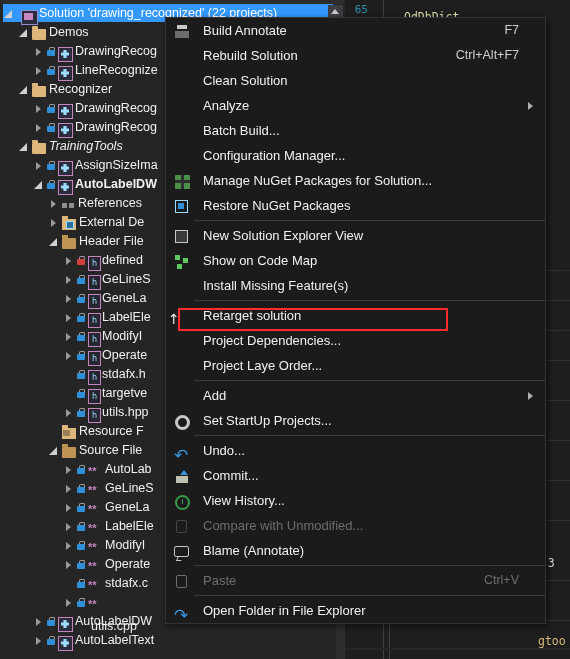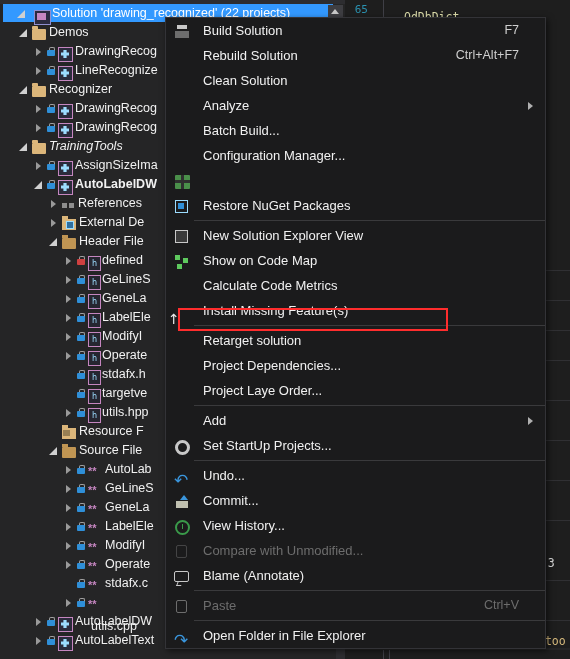--- a/index.html
+++ b/index.html
@@ -160,21 +160,21 @@
 
 <div id="solexp">
   <div id="se-titlebar"></div>
   <div id="se-selected"></div>
   <div id="se-scrollbar"></div>
   <div id="se-scrollthumb"></div>
   <div id="se-scroll-up">
       <div class="arr"></div>
     </div>
   <div id="tree">
-      <div class="trow sel" style="top: 4px; left: 13px; width: 345px;">
+      <div class="trow sel" style="top: 4px; left: 0px; width: 345px;">
         <span class="tw" style="left: 4px;">
           <span class="tri-o2"></span>
         </span>
         <span class="ico" style="left: 17px;">
           <span class="ic-sol"></span>
         </span>
         <span class="tlabel" style="left: 39px;">Solution 'drawing_recognized' (22 projects)</span>
       </div>
       <div class="trow" style="top: 23px; left: 0px; width: 345px;">
         <span class="tw" style="left: 19px;">
@@ -570,21 +570,21 @@
 <div id="ctxmenu">
   <div class="gutcol"></div>
   <div id="menu-items">
       <div class="mi">
         <span class="micon">
           <span class="build">
             <span class="top"></span>
             <span class="bot"></span>
           </span>
         </span>
-        <span class="mlabel">Build Solution</span>
+        <span class="mlabel">Build Annotate</span>
         <span class="macc">F7</span>
       </div>
       <div class="mi">
         <span class="mlabel">Rebuild Solution</span>
         <span class="macc">Ctrl+Alt+F7</span>
       </div>
       <div class="mi">
         <span class="mlabel">Clean Solution</span>
       </div>
       <div class="mi">
@@ -594,20 +594,21 @@
       <div class="mi">
         <span class="mlabel">Batch Build...</span>
       </div>
       <div class="mi">
         <span class="mlabel">Configuration Manager...</span>
       </div>
       <div class="mi">
         <span class="micon">
           <span class="nuget"></span>
         </span>
+        <span class="mlabel">Manage NuGet Packages for Solution...</span>
       </div>
       <div class="mi">
         <span class="micon">
           <span class="nugetr"></span>
         </span>
         <span class="mlabel">Restore NuGet Packages</span>
       </div>
       <div class="msep"></div>
       <div class="mi">
         <span class="micon">
@@ -619,23 +620,20 @@
         <span class="micon">
           <span class="codemap">
             <i style="left:0;top:0"></i>
             <i style="left:8px;top:3px"></i>
             <i style="left:2px;top:9px"></i>
           </span>
         </span>
         <span class="mlabel">Show on Code Map</span>
       </div>
       <div class="mi">
-        <span class="mlabel">Calculate Code Metrics</span>
-      </div>
-      <div class="mi">
         <span class="mlabel">Install Missing Feature(s)</span>
       </div>
       <div class="msep"></div>
       <div class="mi">
         <span class="micon"></span>
         <span class="mlabel">Retarget solution</span>
       </div>
       <div class="mi">
         <span class="mlabel">Project Dependencies...</span>
       </div>

